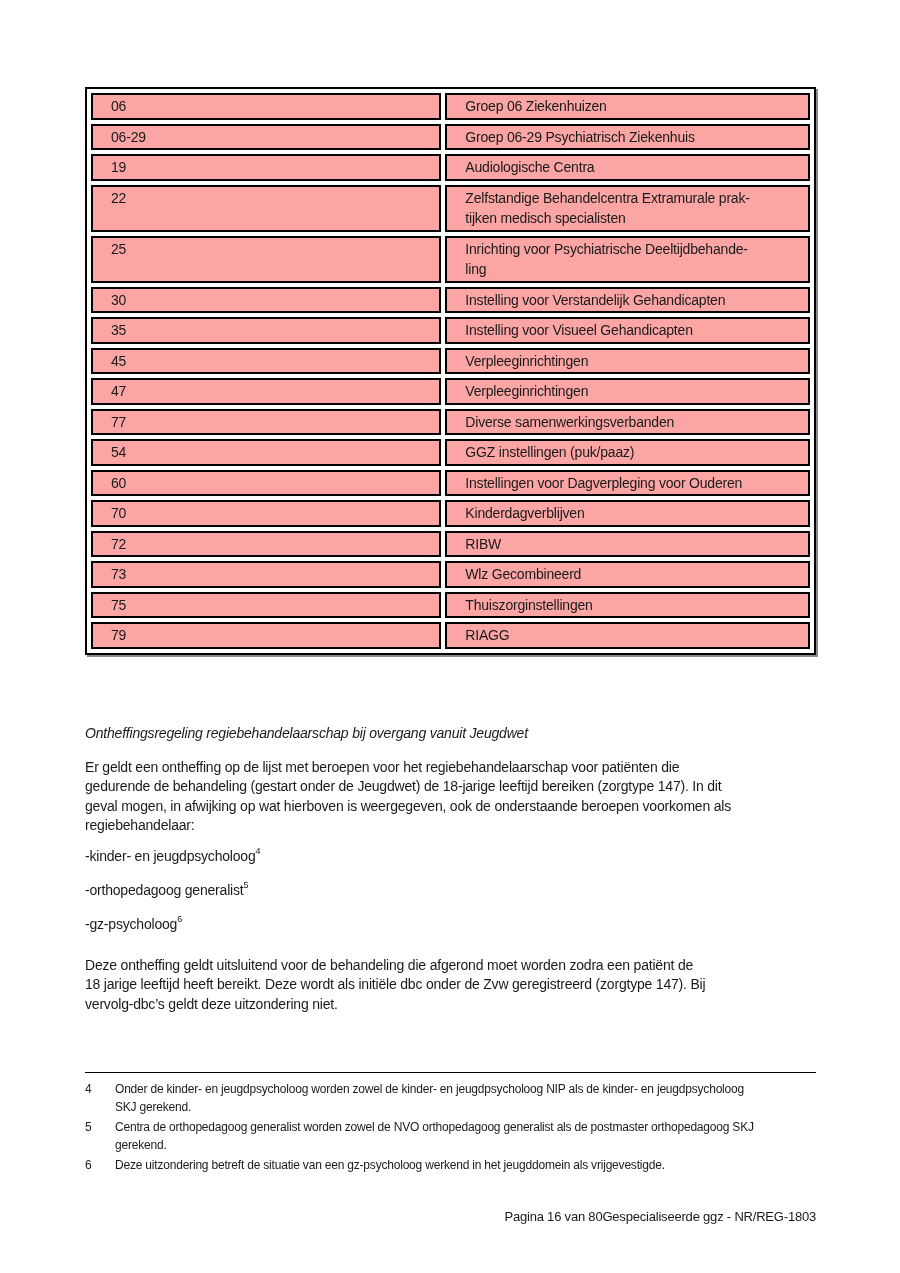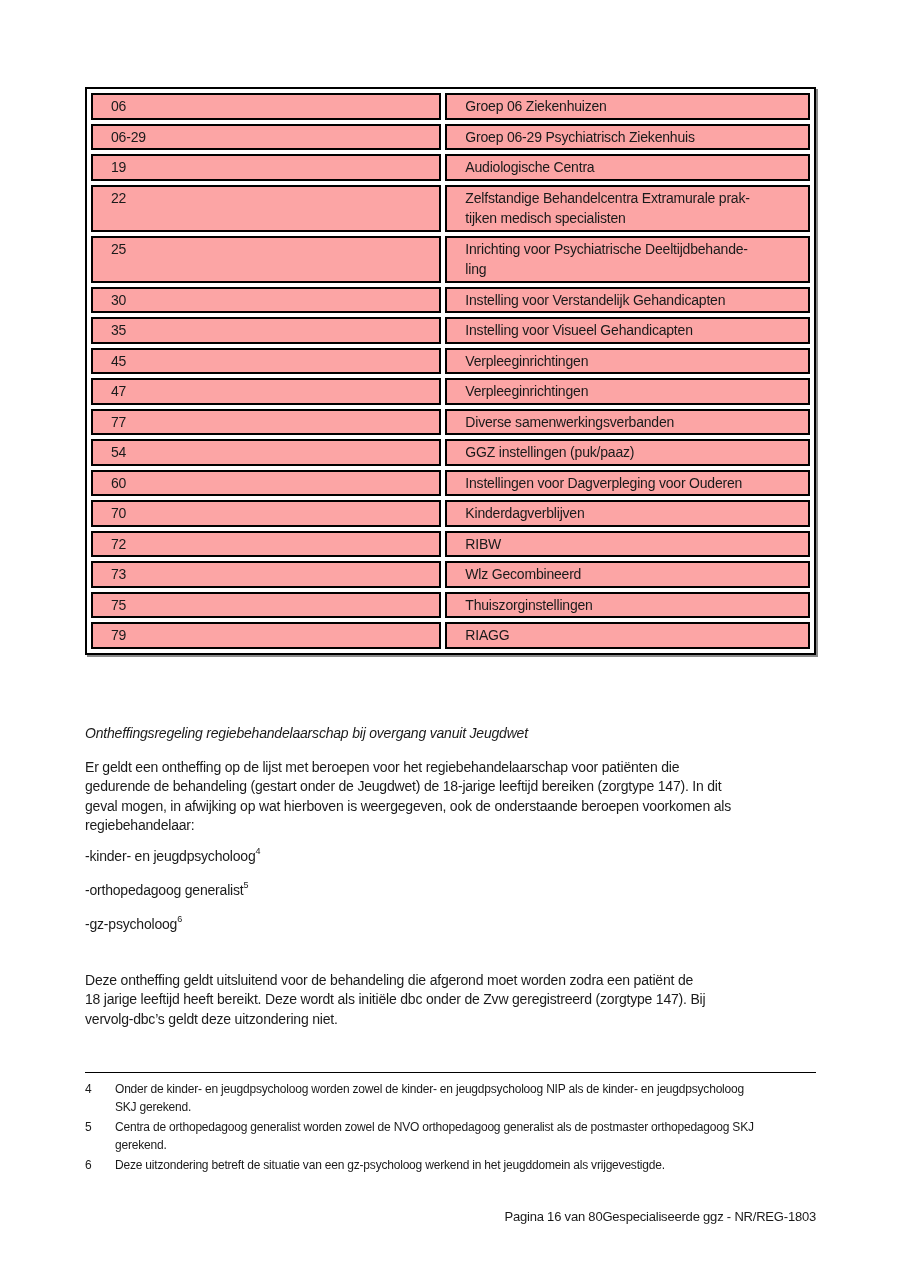--- a/index.html
+++ b/index.html
@@ -47,21 +47,21 @@
     font-size: 14px;
     line-height: 20px;
     font-style: italic;
   }
   .para {
     font-size: 14px;
     line-height: 19.5px;
     white-space: pre;
   }
   .para-1 { margin-top: 15px; }
-  .para-2 { margin-top: 37px; }
+  .para-2 { margin-top: 22px; }
 
   .exception-list { margin-top: 10px; }
   .exception-item {
     font-size: 14px;
     line-height: 20px;
     margin-bottom: 14px;
   }
   .exception-item sup {
     font-size: 9px;
     position: relative;

